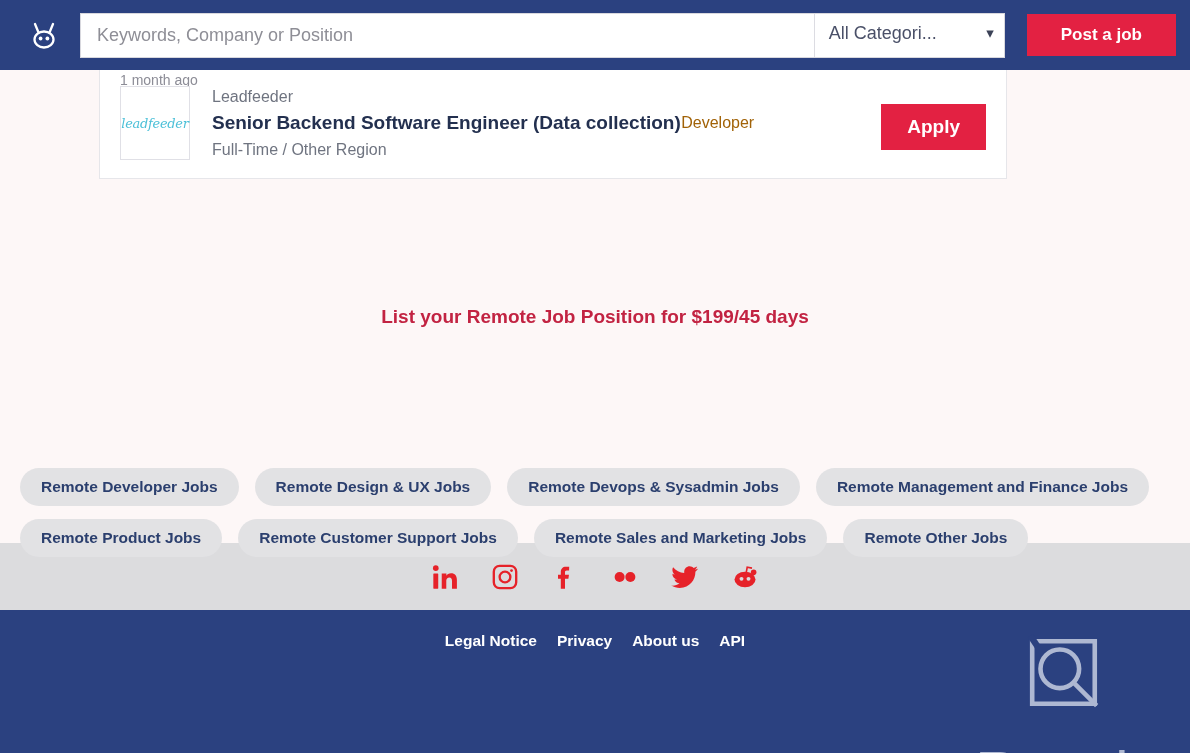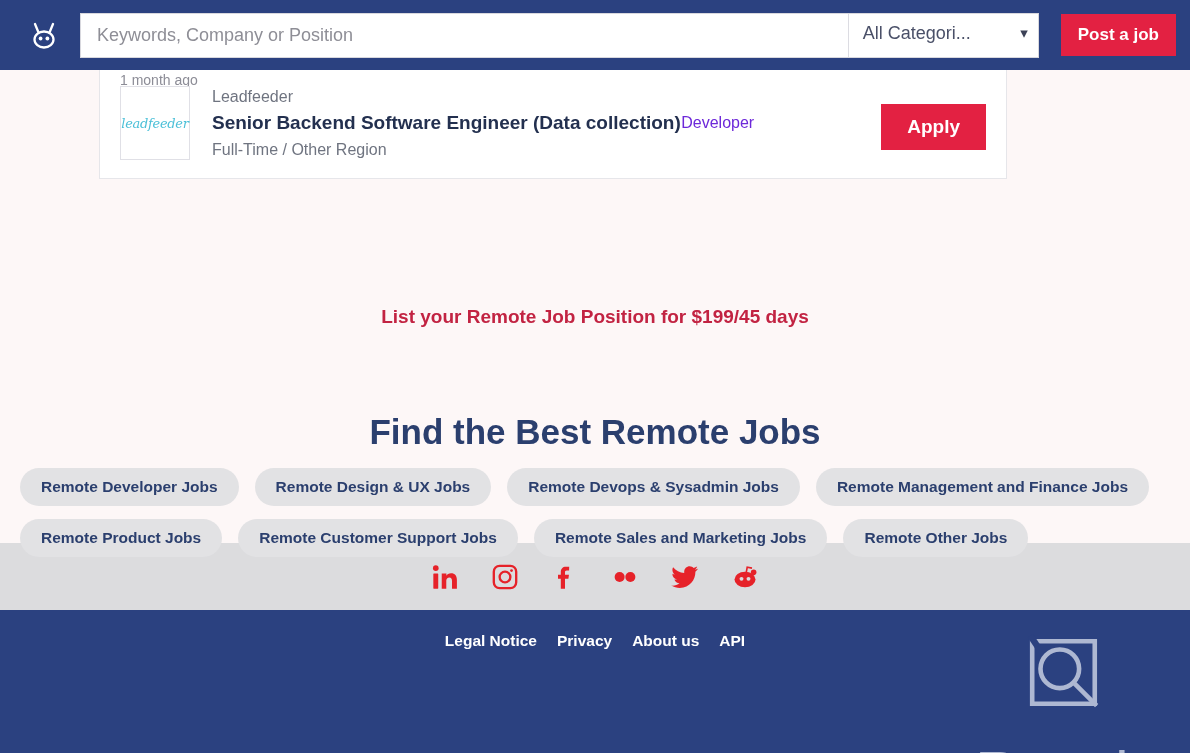--- a/index.html
+++ b/index.html
@@ -59,21 +59,21 @@
     cursor: pointer;
   }
   .caret { font-size: 15px; color: #3c4257; margin-left: 8px; }
   .post-job-btn {
     flex: 0 0 auto;
     background: #e32142;
     color: #ffffff;
     border: none;
     font-size: 17px;
     font-weight: bold;
-    padding: 11px 17px;
+    padding: 11px 34px;
     cursor: pointer;
     font-family: "Liberation Sans", sans-serif;
     white-space: nowrap;
   }
 
   
   .main {
     background: #fdf7f7;
     height: 473px;
     position: relative;
@@ -114,21 +114,21 @@
   .job-info { flex: 1 1 auto; }
   .job-company { font-size: 16px; color: #6f7480; margin-bottom: 6px; }
   .job-title {
     font-size: 19px; font-weight: bold; color: #23304f;
     margin-bottom: 7px; cursor: pointer;
   }
   .job-meta { font-size: 16px; color: #6f7480; }
   .job-cat {
     flex: 0 0 200px;
     font-size: 16px;
-    color: #6d28d9;
+    color: #a16207;
     text-align: left;
   }
   .apply-btn {
     flex: 0 0 auto;
     background: #e32142;
     color: #fff;
     border: none;
     font-size: 19px;
     font-weight: bold;
     padding: 12px 26px;
@@ -265,21 +265,20 @@
         <div class="job-title">Senior Backend Software Engineer (Data collection)</div>
         <div class="job-meta">Full-Time / Other Region</div>
       </div>
       <div class="job-cat">Developer</div>
       <button class="apply-btn">Apply</button>
     </div>
   </div>
 
   <div class="promo">List your Remote Job Position for $199/45 days</div>
 
-  <div class="find-title">Find the Best Remote Jobs</div>
 
   <div class="tags">
     <span class="tag">Remote Developer Jobs</span>
     <span class="tag">Remote Design &amp; UX Jobs</span>
     <span class="tag">Remote Devops &amp; Sysadmin Jobs</span>
     <span class="tag">Remote Management and Finance Jobs</span>
     <span class="tag">Remote Product Jobs</span>
     <span class="tag">Remote Customer Support Jobs</span>
     <span class="tag">Remote Sales and Marketing Jobs</span>
     <span class="tag">Remote Other Jobs</span>

